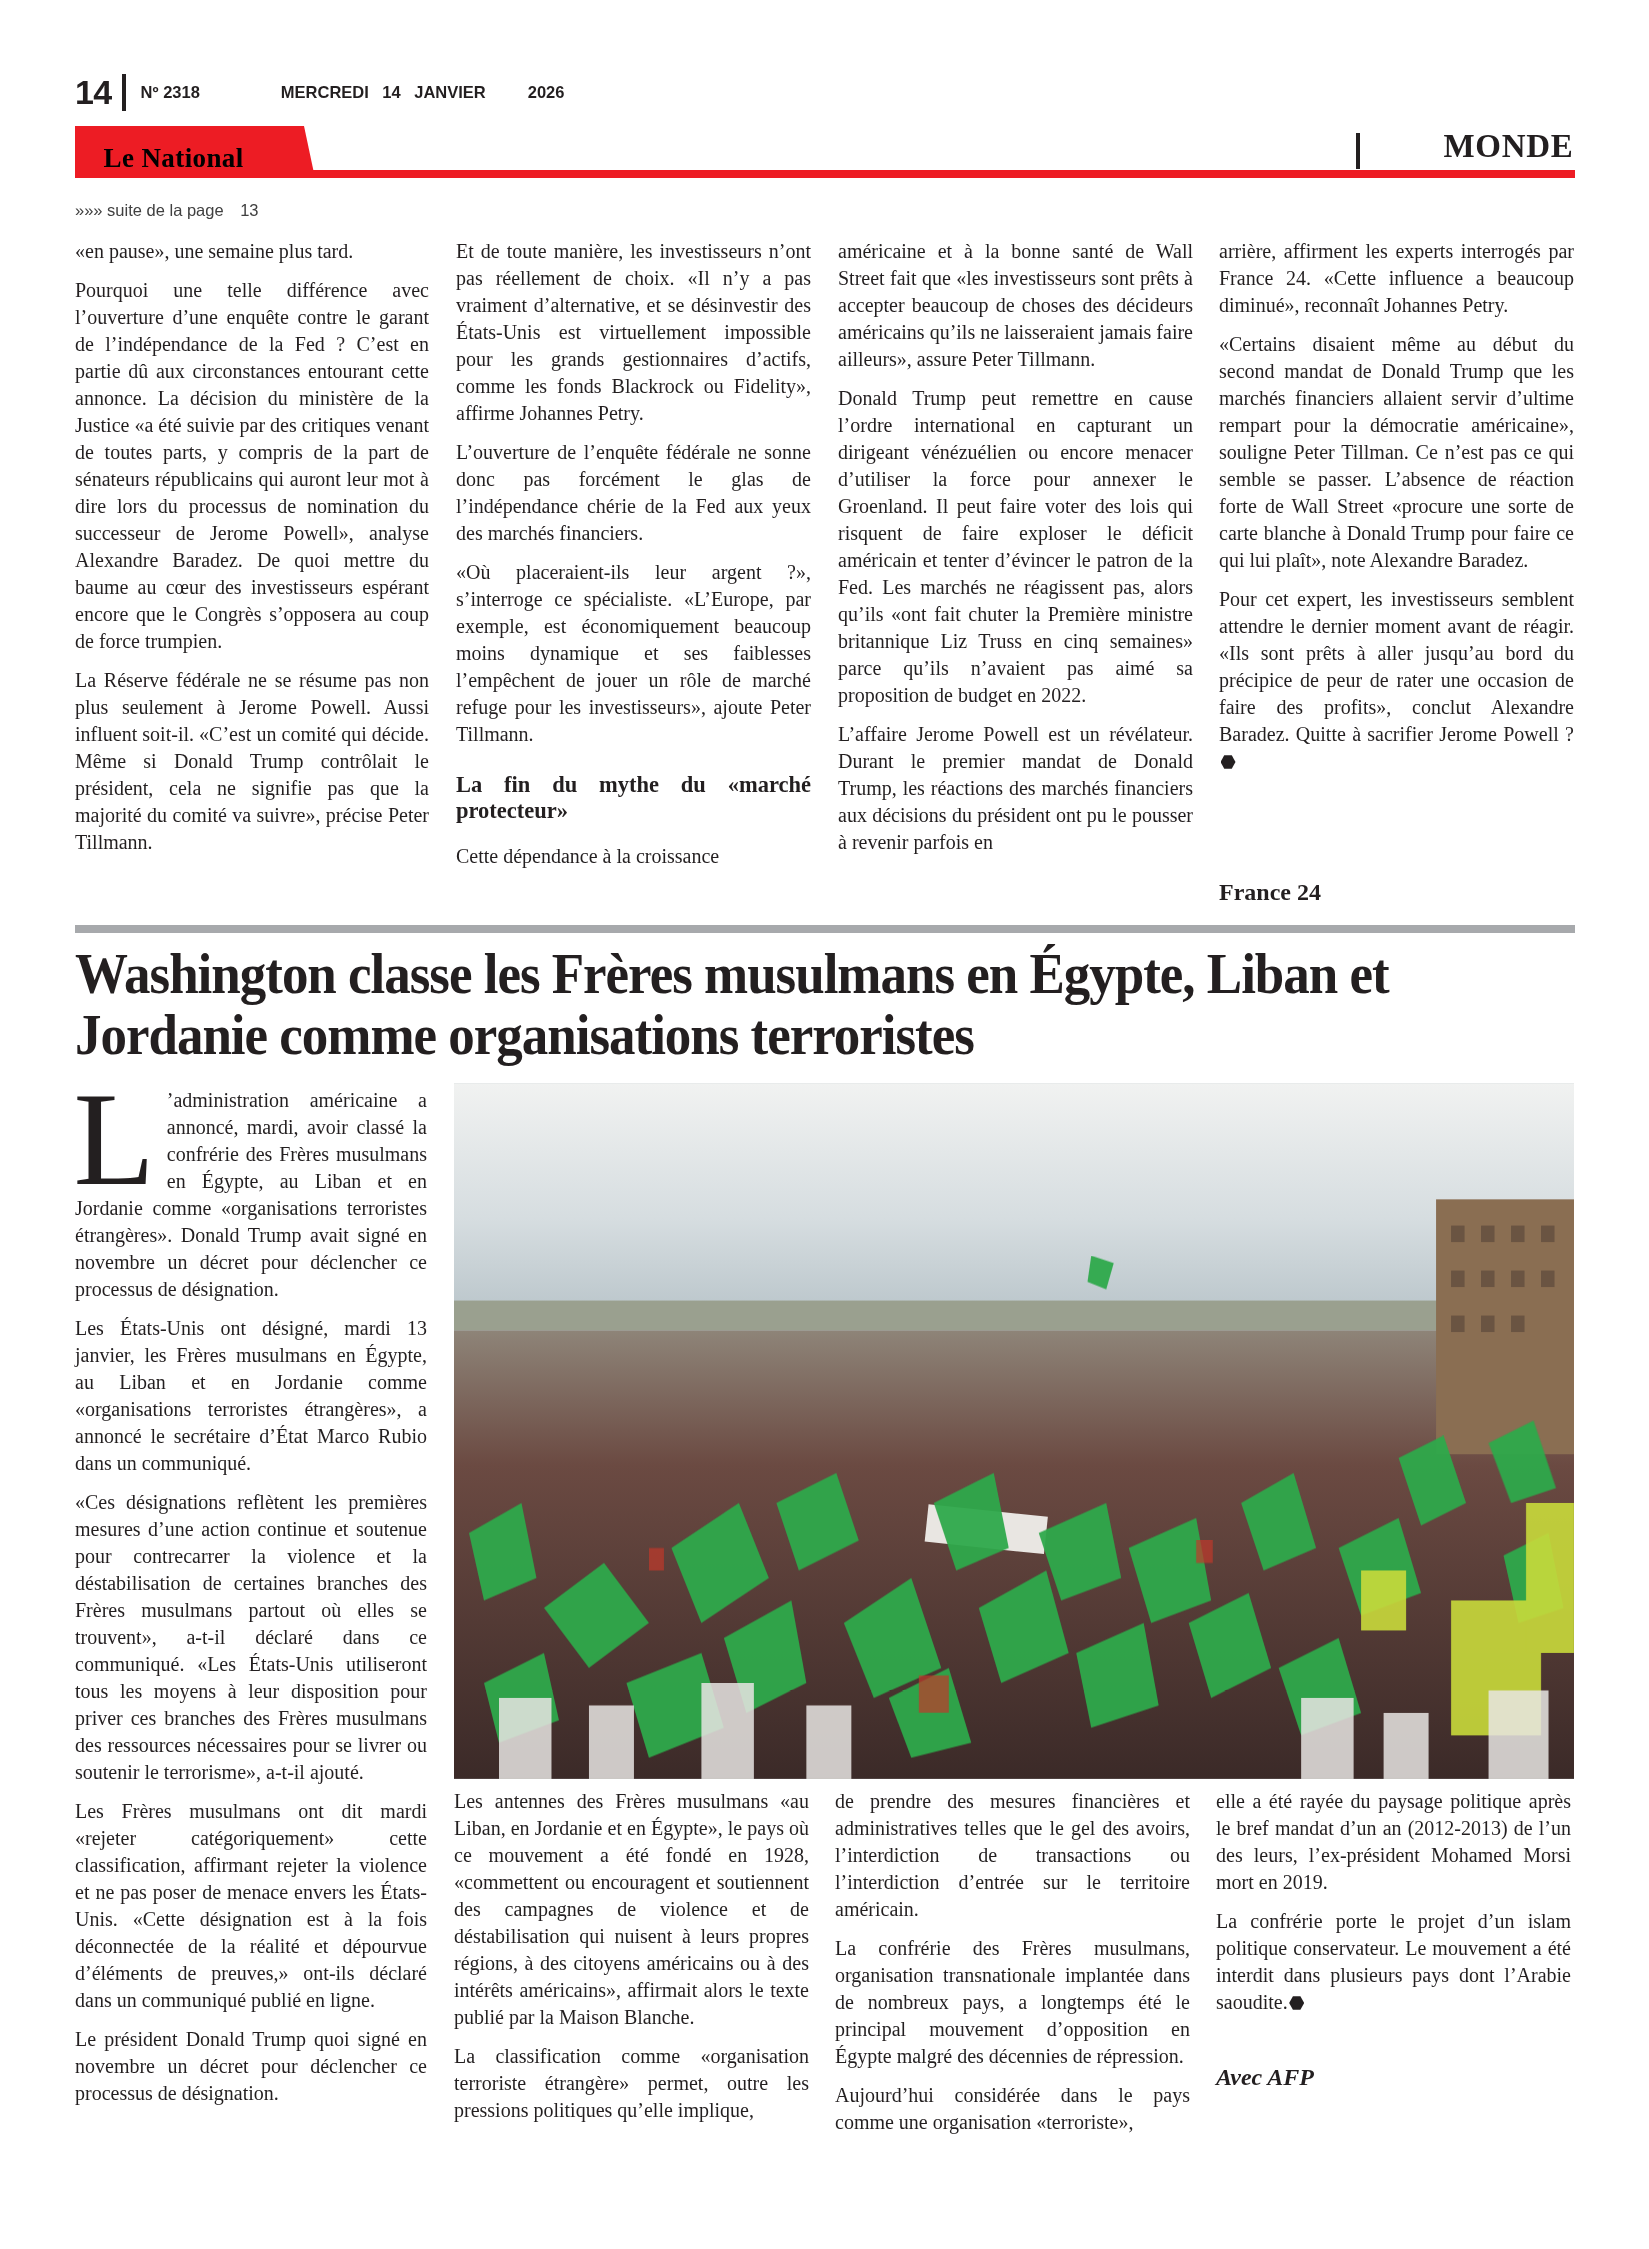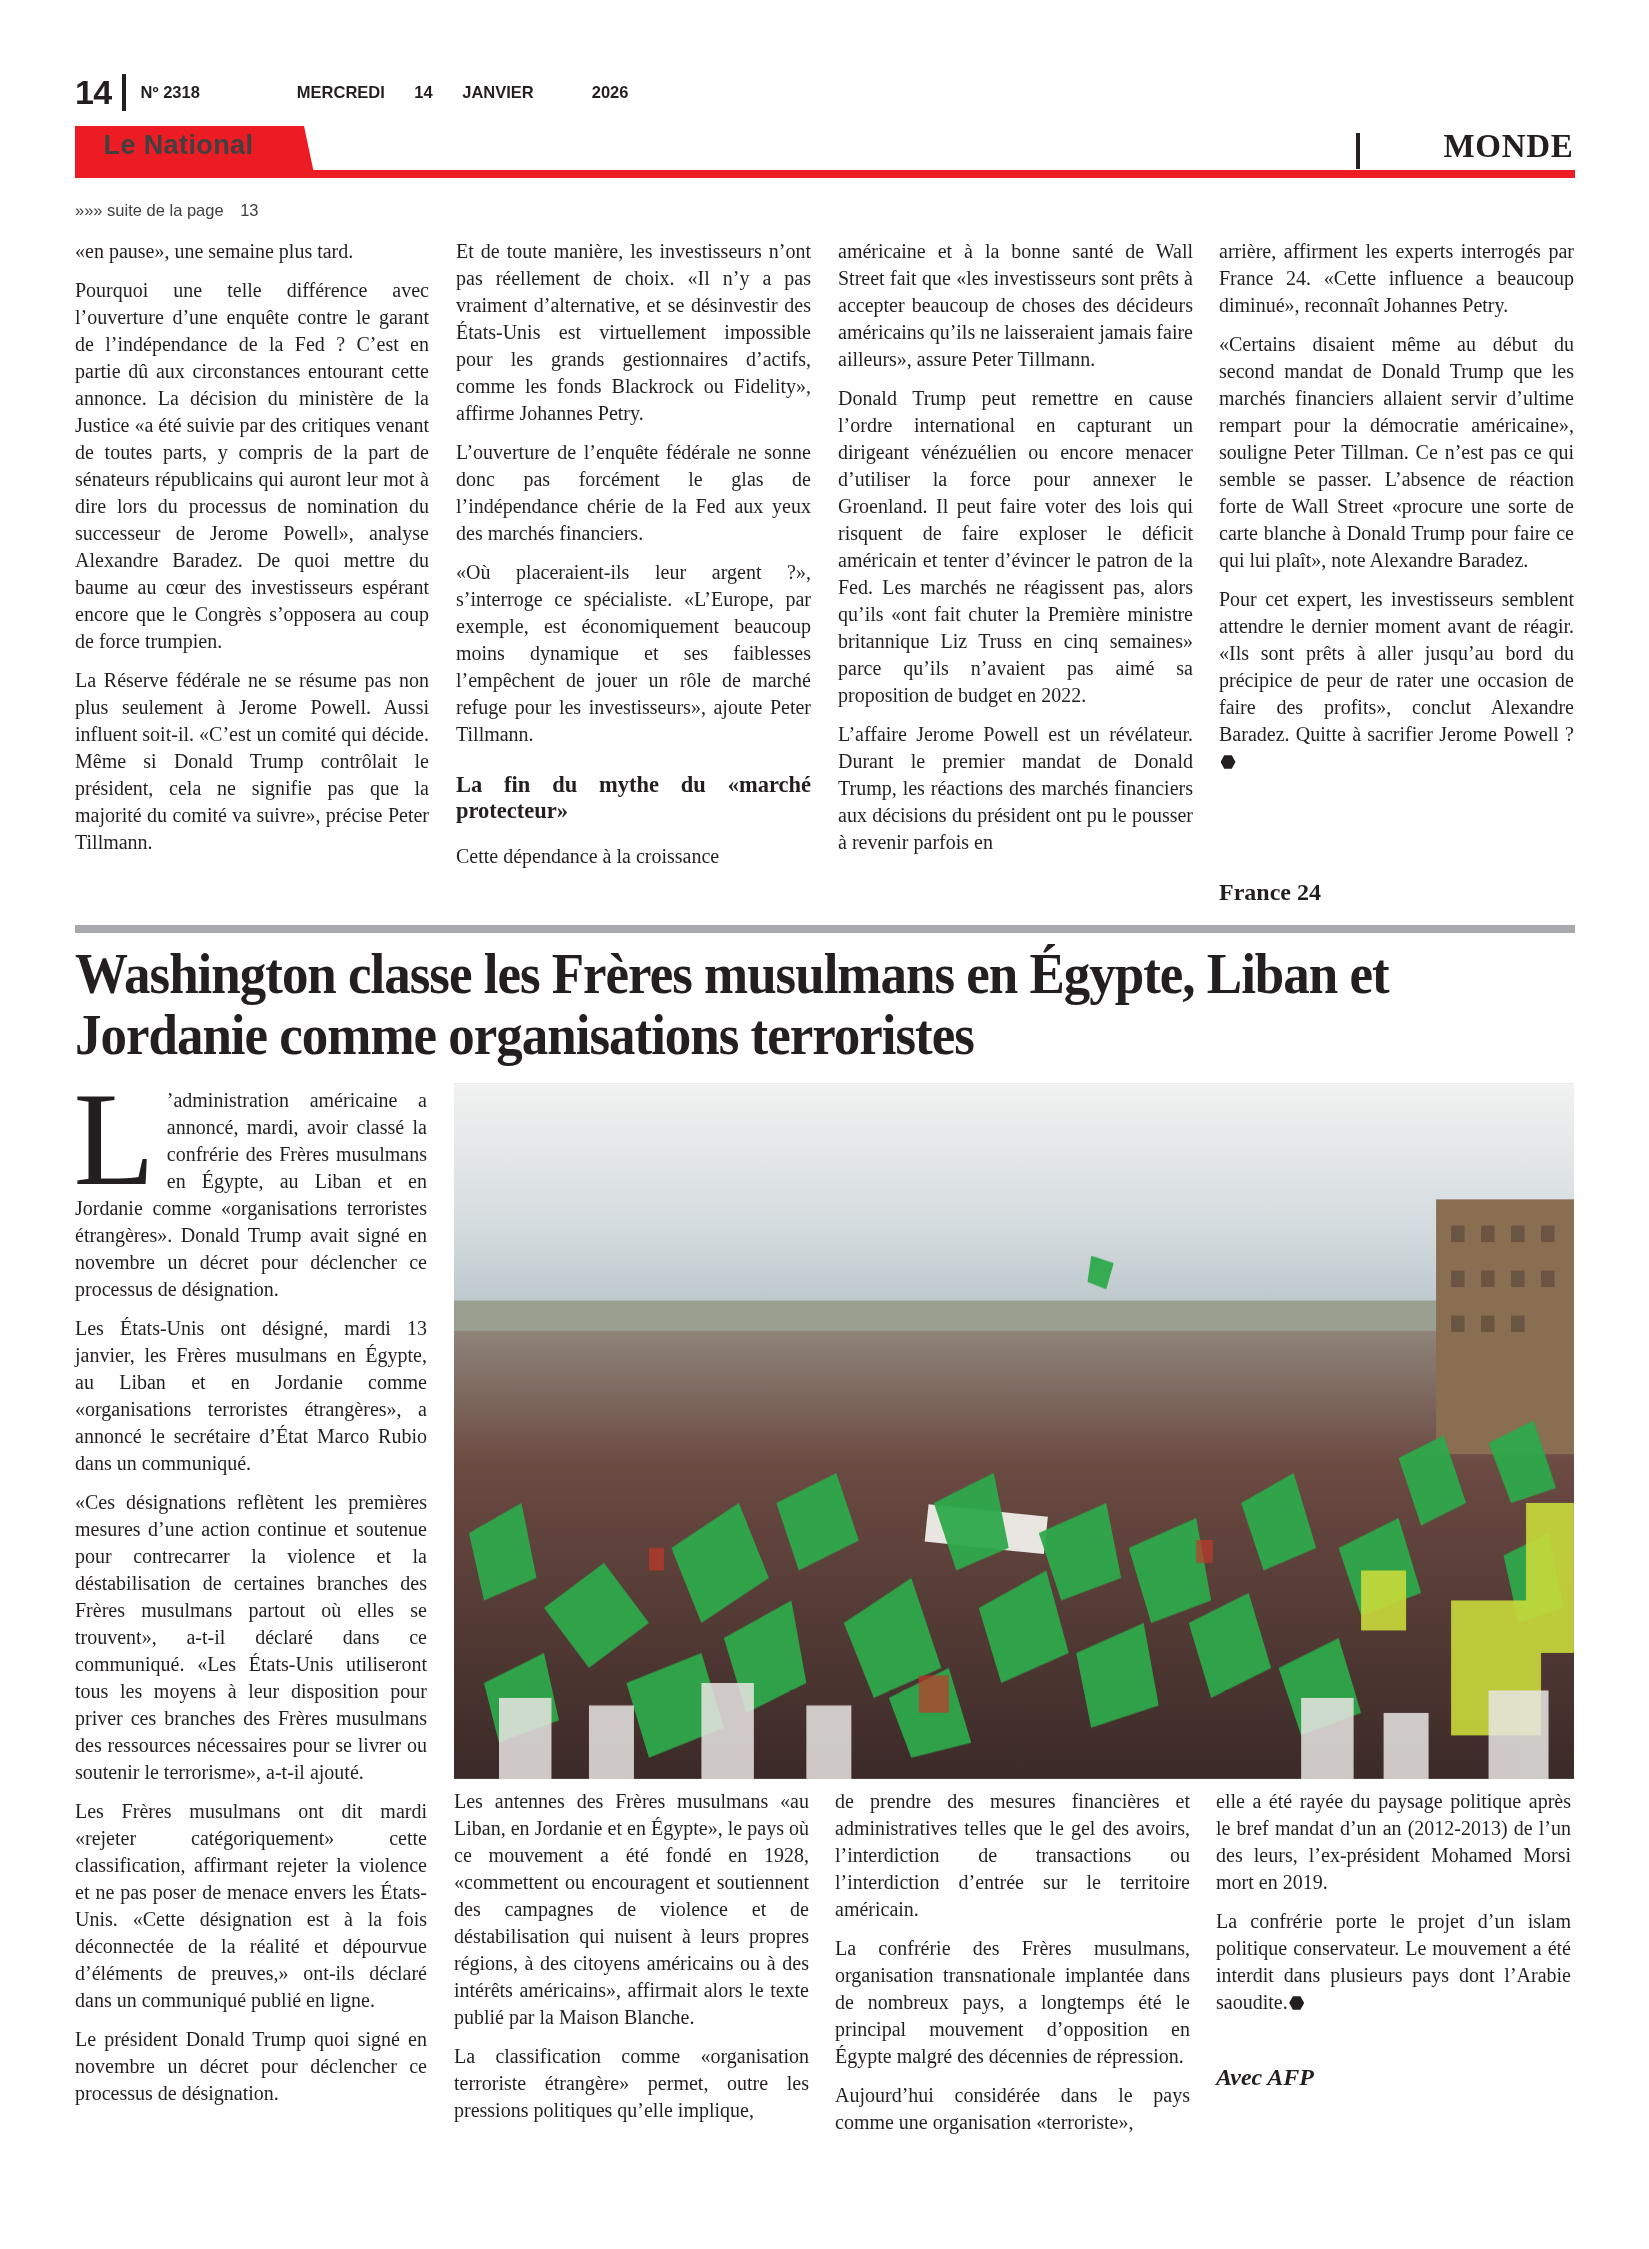--- a/index.html
+++ b/index.html
@@ -2,27 +2,27 @@
 <html style="font-size:12px"><head>
 <meta charset="utf-8">
 <style>
   html, body { margin: 0; padding: 0; background: #ffffff; }
   body { width: 1650px; height: 2250px; position: relative; overflow: hidden; color: #231f20; }
 
   
   .folio { position: absolute; left: 75px; top: 72px; height: 40px; display: flex; align-items: center; text-align: right; }
   .folio .page-no { font-family: "Liberation Sans", sans-serif; font-weight: 700; font-size: 34px; letter-spacing: -0.7px; }
   .folio .bar { width: 3.7px; height: 37px; background: #231f20; margin: 0 15px 0 10.5px; }
-  .folio .meta { font-family: "Liberation Sans", sans-serif; font-weight: 700; font-size: 16.5px; display: flex; gap: 16px; }
+  .folio .meta { font-family: "Liberation Sans", sans-serif; font-weight: 700; font-size: 16.5px; display: flex; gap: 0; }
   .folio .meta span { display: inline-block; }
 
   .section-band { position: absolute; left: 75px; top: 126px; width: 1500px; height: 52px; }
   .section-band .tab { position: absolute; left: 0; top: 0; height: 52px; width: 240px; background: #ed1c24;
     clip-path: polygon(0 0, 229px 0, 240px 100%, 0 100%); }
-  .section-band .tab-label { position: absolute; left: 28.5px; top: 4px; color: #404040; font-family: Liberation Sans, sans-serif; font-weight: 700; font-size: 27px; letter-spacing: 0.4px; }
+  .section-band .tab-label { position: absolute; left: 28.5px; top: 17px; color: #000000; font-family: Liberation Serif, serif; font-weight: 700; font-size: 27px; letter-spacing: 0.4px; }
   .section-band .rule { position: absolute; left: 0; bottom: 0; width: 1500px; height: 8.2px; background: #ed1c24; }
   .section-band .pipe { position: absolute; left: 1281px; top: 6.7px; width: 3.7px; height: 36px; background: #231f20; }
   .section-band .monde { position: absolute; right: 1.5px; top: 1.5px; font-family: "Liberation Serif", serif; font-weight: 700; font-size: 33px; letter-spacing: 0.7px; }
 
   .continued { position: absolute; left: 75px; top: 201px; color: #404040; font-family: "Liberation Sans", sans-serif; font-size: 16.5px; }
   .continued .pg { margin-left: 16.5px; }
 
   
   .col { position: absolute; font-family: "Liberation Serif", serif; font-size: 20px; line-height: 27px; text-align: justify; hyphens: none; }
   .col p { margin: 0 0 12px 0; }

